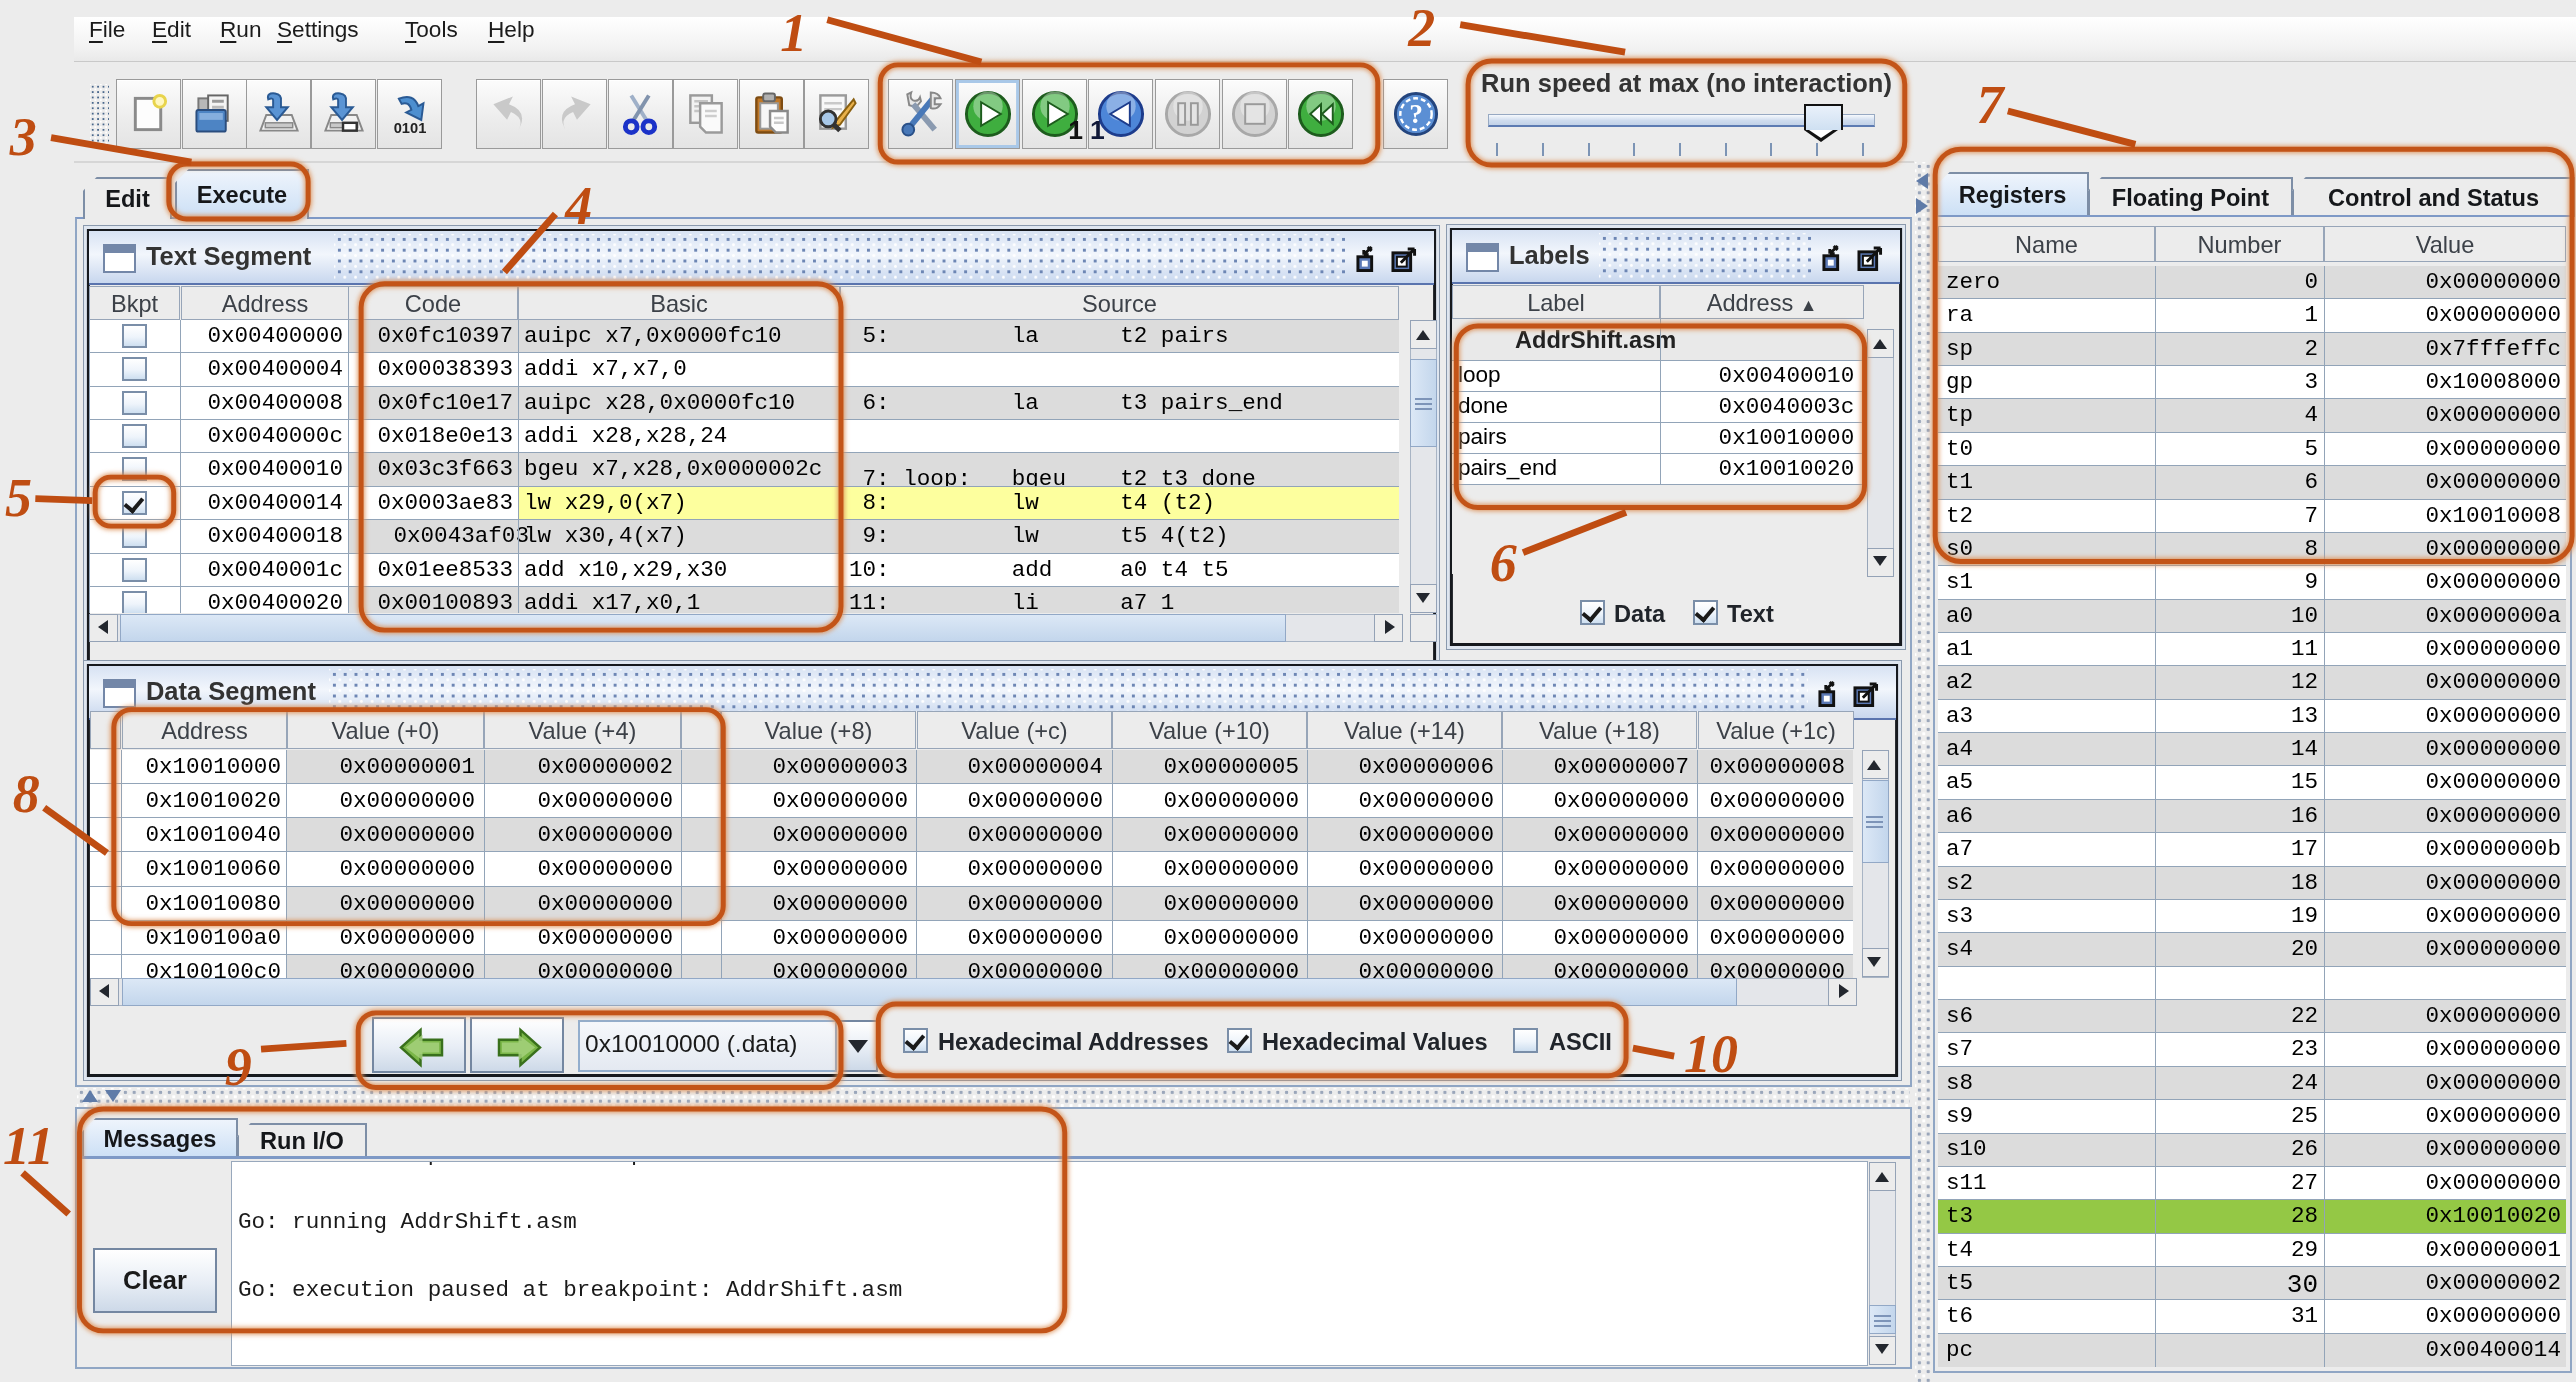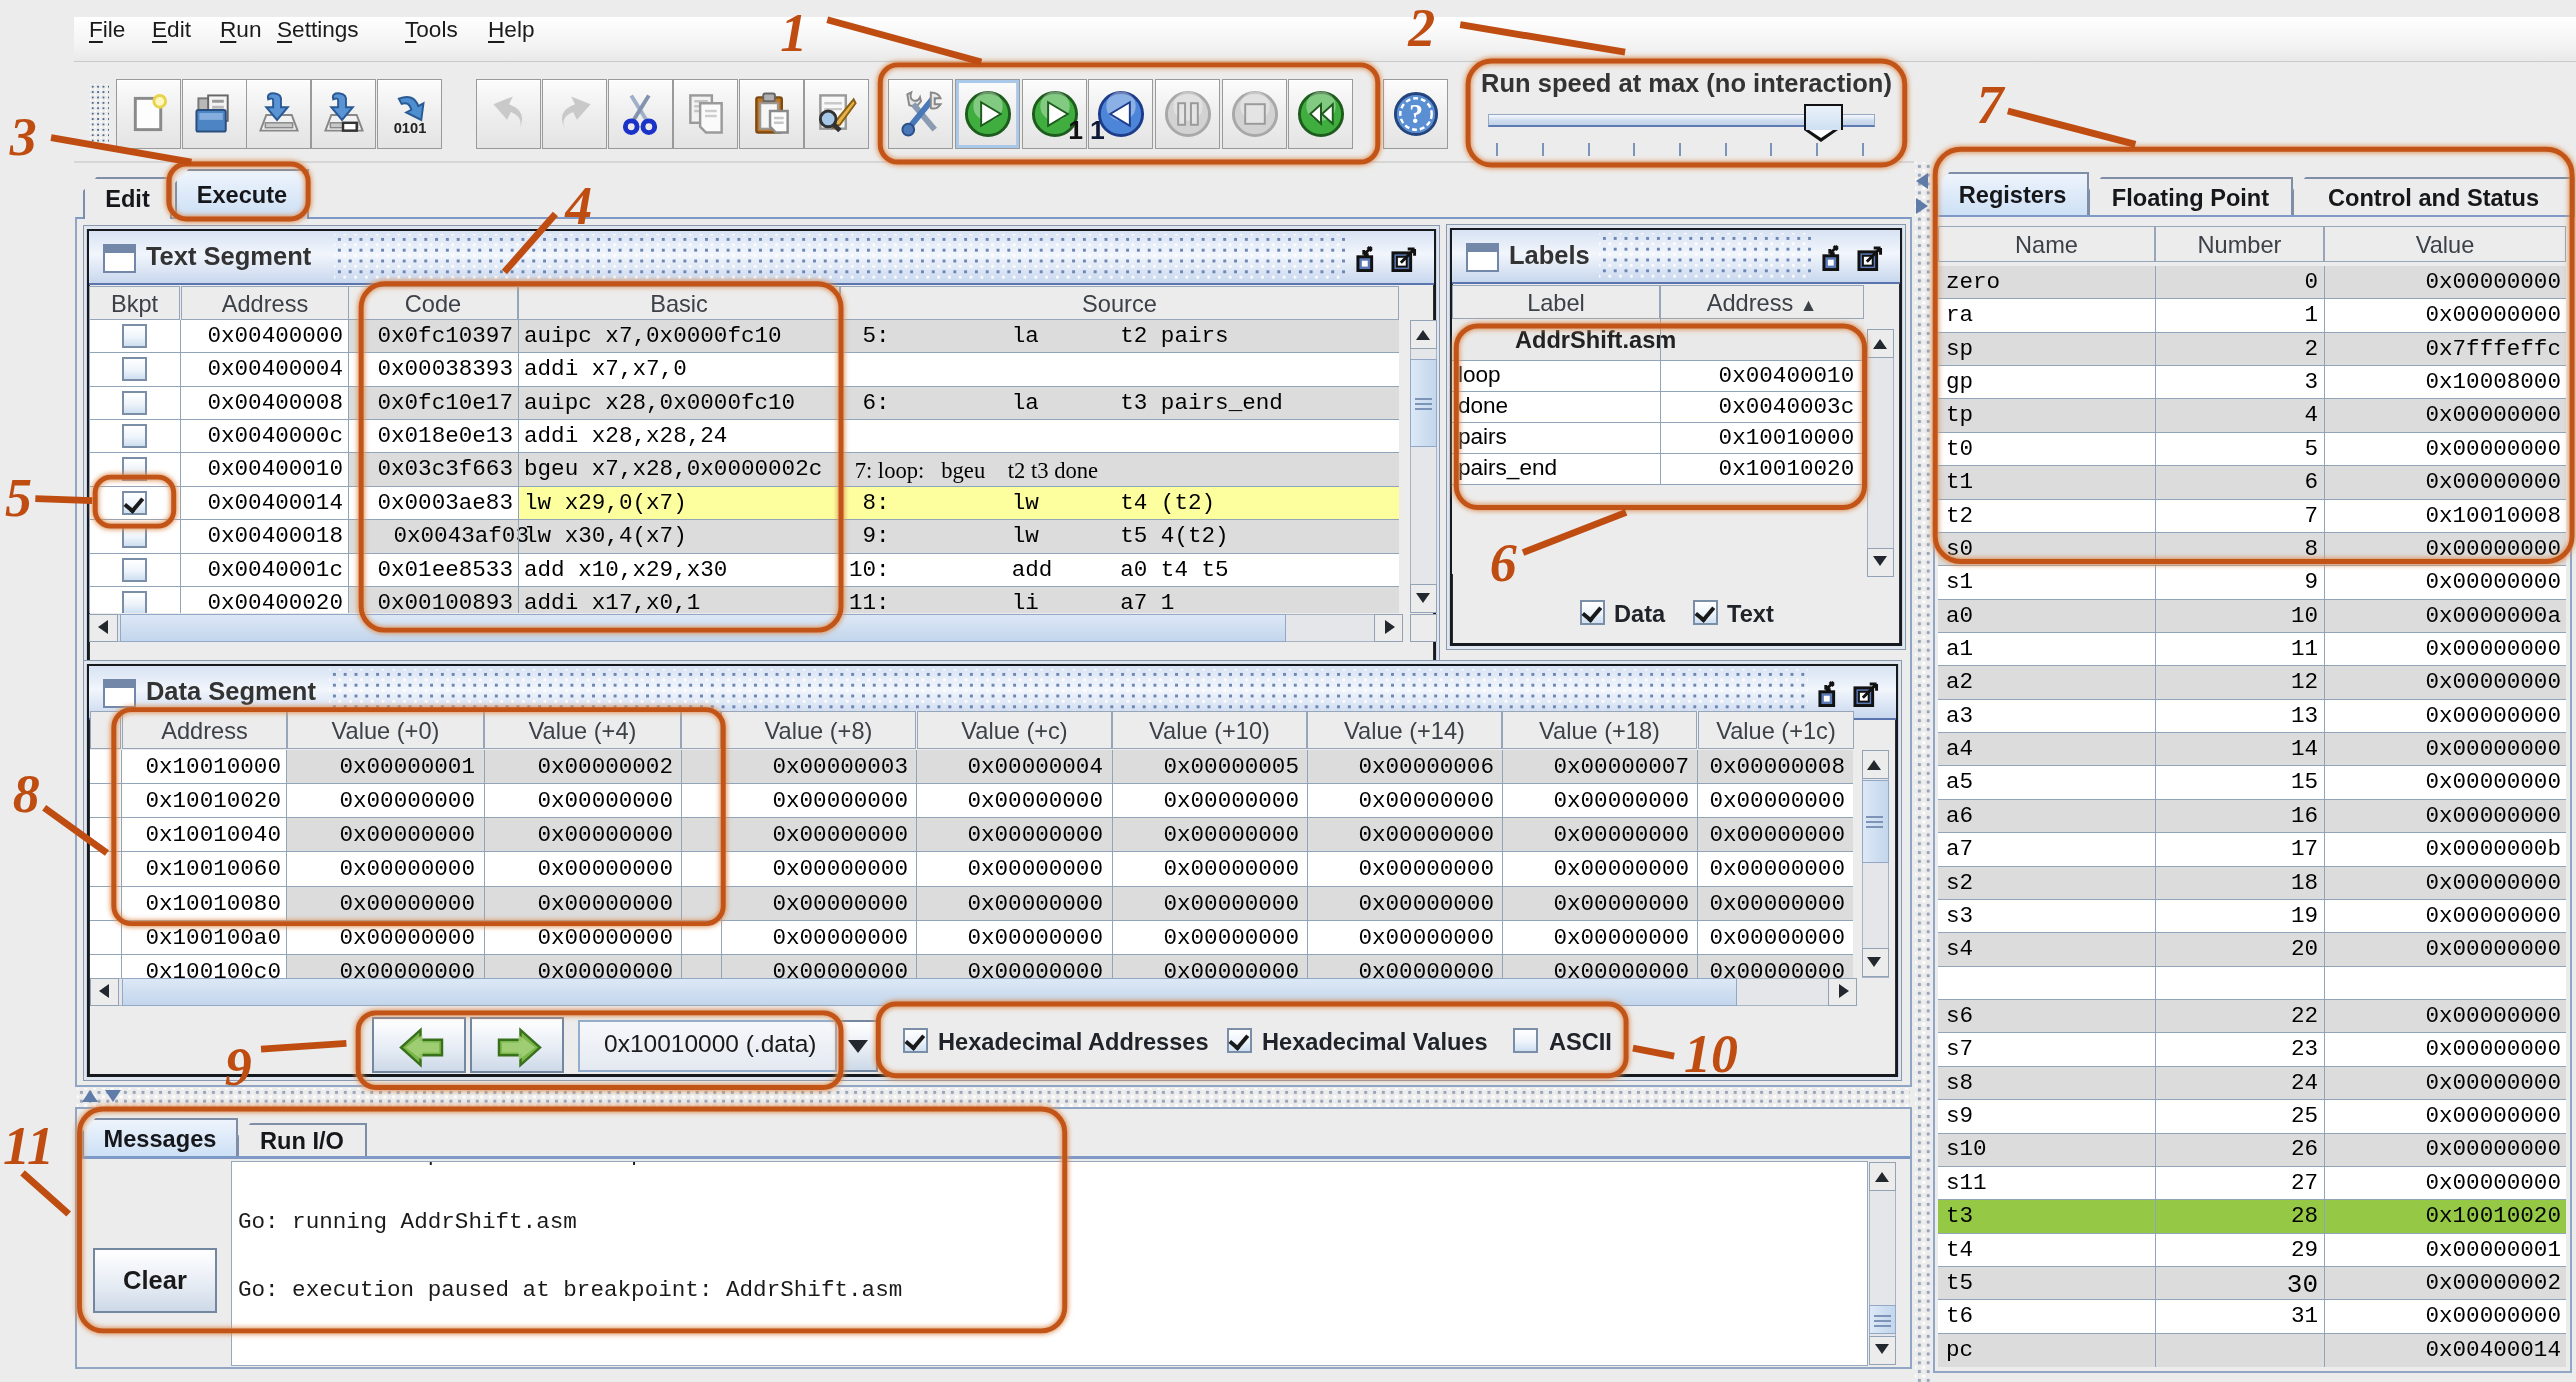--- a/index.html
+++ b/index.html
@@ -288,21 +288,21 @@
 <div class="row mono" style="left:760px;top:2.9px;"></div>
 </div>
 <div style="position:absolute;left:0;top:133px;width:1310px;height:33px;">
 <div style="position:absolute;left:0;top:0;width:259px;height:33px;background:#fff;"></div>
 <div style="position:absolute;left:259px;top:0;width:170px;height:33px;background:#dcdcdc;"></div>
 <div style="position:absolute;left:429px;top:0;width:881px;height:33px;background:#dcdcdc;"></div>
 <div class="cb" style="left:33px;top:3.9px;"></div>
 <div class="row mono" style="left:0px;top:2.9px;width:254px;text-align:right;">0x00400010</div>
 <div class="row mono" style="left:0px;top:2.9px;width:424px;text-align:right;">0x03c3f663</div>
 <div class="row mono" style="left:435px;top:2.9px;">bgeu x7,x28,0x0000002c</div>
-<div class="row mono" style="left:760px;top:5px;font-family:Liberation Serif, serif;"> 7: loop:   bgeu    t2 t3 done</div>
+<div class="row mono" style="left:760px;top:13px;"> 7: loop:   bgeu    t2 t3 done</div>
 </div>
 <div style="position:absolute;left:0;top:167px;width:1310px;height:33px;">
 <div style="position:absolute;left:0;top:0;width:259px;height:33px;background:#fff;"></div>
 <div style="position:absolute;left:259px;top:0;width:170px;height:33px;background:#ffffff;"></div>
 <div style="position:absolute;left:429px;top:0;width:881px;height:33px;background:#fdff9e;"></div>
 <div class="cb ck" style="left:33px;top:3.9px;"></div>
 <div class="row mono" style="left:0px;top:2.9px;width:254px;text-align:right;">0x00400014</div>
 <div class="row mono" style="left:0px;top:2.9px;width:424px;text-align:right;">0x0003ae83</div>
 <div class="row mono" style="left:435px;top:2.9px;">lw x29,0(x7)</div>
 <div class="row mono" style="left:760px;top:2.9px;"> 8:         lw      t4 (t2)</div>
@@ -576,21 +576,21 @@
       <path d="M26 17 L43 17 L43 27 L26 27 L26 35 L9 22 L26 9 z" fill="#a8d37f" opacity="0.8"></path>
     </svg>
   </div>
 <div class="jbtn" style="left:470px;top:1017px;width:94px;height:56px;">
     <svg width="49" height="43" viewBox="0 0 50 44" style="position:absolute;left:22.6px;top:6.9px;">
       <path d="M26 4 L26 14 L4 14 L4 30 L26 30 L26 40 L46 22 z" fill="#7ab648" stroke="#39701c" stroke-width="2.5"></path>
       <path d="M24 17 L7 17 L7 27 L24 27 L24 35 L41 22 L24 9 z" fill="#a8d37f" opacity="0.8"></path>
     </svg>
   </div>
 <div class="abs" style="left:578px;top:1020px;width:259px;height:52px;background:linear-gradient(#f6f8fb,#e4e9f1);border:2px solid #93aecd;box-sizing:border-box;"></div>
-<div class="abs" style="left:604px;top:1030px;font-size:24.5px;color:#1a1a1a;">0x10010000 (.data)</div>
+<div class="abs" style="left:585px;top:1030px;font-size:24.5px;color:#1a1a1a;">0x10010000 (.data)</div>
 <div class="jbtn" style="left:839px;top:1020px;width:39px;height:52px;"></div>
 <div class="arr" style="left:848px;top:1040px;border-left:10.8px solid transparent;border-right:10.8px solid transparent;border-top:13.7px solid #23272e;"></div>
 <div class="cb ck" style="left:903px;top:1028px;"></div>
 <div class="cblabel" style="left:938px;top:1029px;">Hexadecimal Addresses</div>
 <div class="cb ck" style="left:1227px;top:1028px;"></div>
 <div class="cblabel" style="left:1262px;top:1029px;">Hexadecimal Values</div>
 <div class="cb" style="left:1513px;top:1028px;"></div>
 <div class="cblabel" style="left:1549px;top:1029px;">ASCII</div>
 <div class="abs" style="left:77px;top:1088px;width:1833px;height:18.6px;background-image:radial-gradient(#9aa6ba 1.6px,transparent 2px),radial-gradient(#ffffff 1.6px,transparent 2px);background-size:8.8px 8.8px;background-position:0 0,4.4px 4.4px;"></div>
 <div class="abs" style="left:82px;top:1090px;width:0;height:0;border-left:8.8px solid transparent;border-right:8.8px solid transparent;border-bottom:12.8px solid #5f7ba8;"></div>

